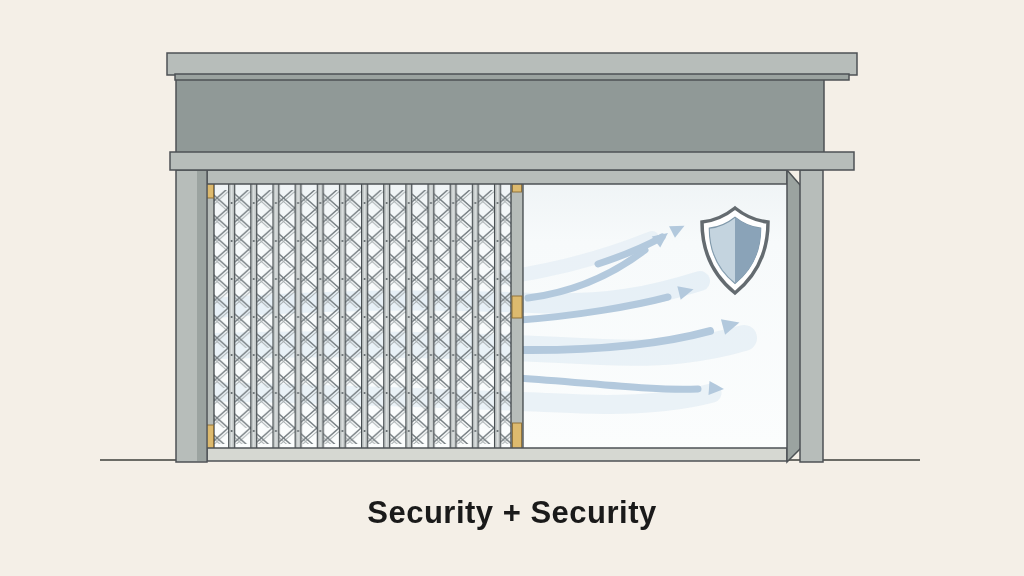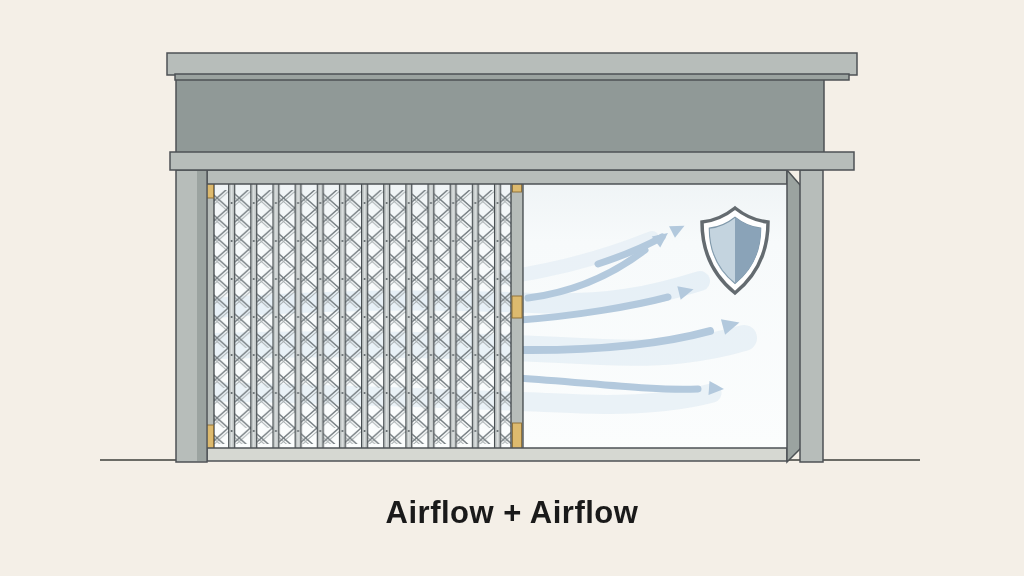--- a/index.html
+++ b/index.html
@@ -121,15 +121,15 @@
       <polygon class="metal-shade o" points="787,170 801,186 801,448 787,462"></polygon>
       <rect class="metal o" x="800" y="170" width="23" height="292"></rect>
       <rect class="fascia o" x="176" y="77" width="648" height="78"></rect>
       <rect class="metal o" x="167" y="53" width="690" height="22"></rect>
       <rect class="metal-shade o" x="175" y="74" width="674" height="6"></rect>
       <rect class="metal o" x="170" y="152" width="684" height="18"></rect>
     </g>
   </svg>
 
   <div class="caption">
-    <span>Airflow + Airflow</span>
+    <span>Security + Security</span>
   </div>
 </div>
 
 </body></html>

